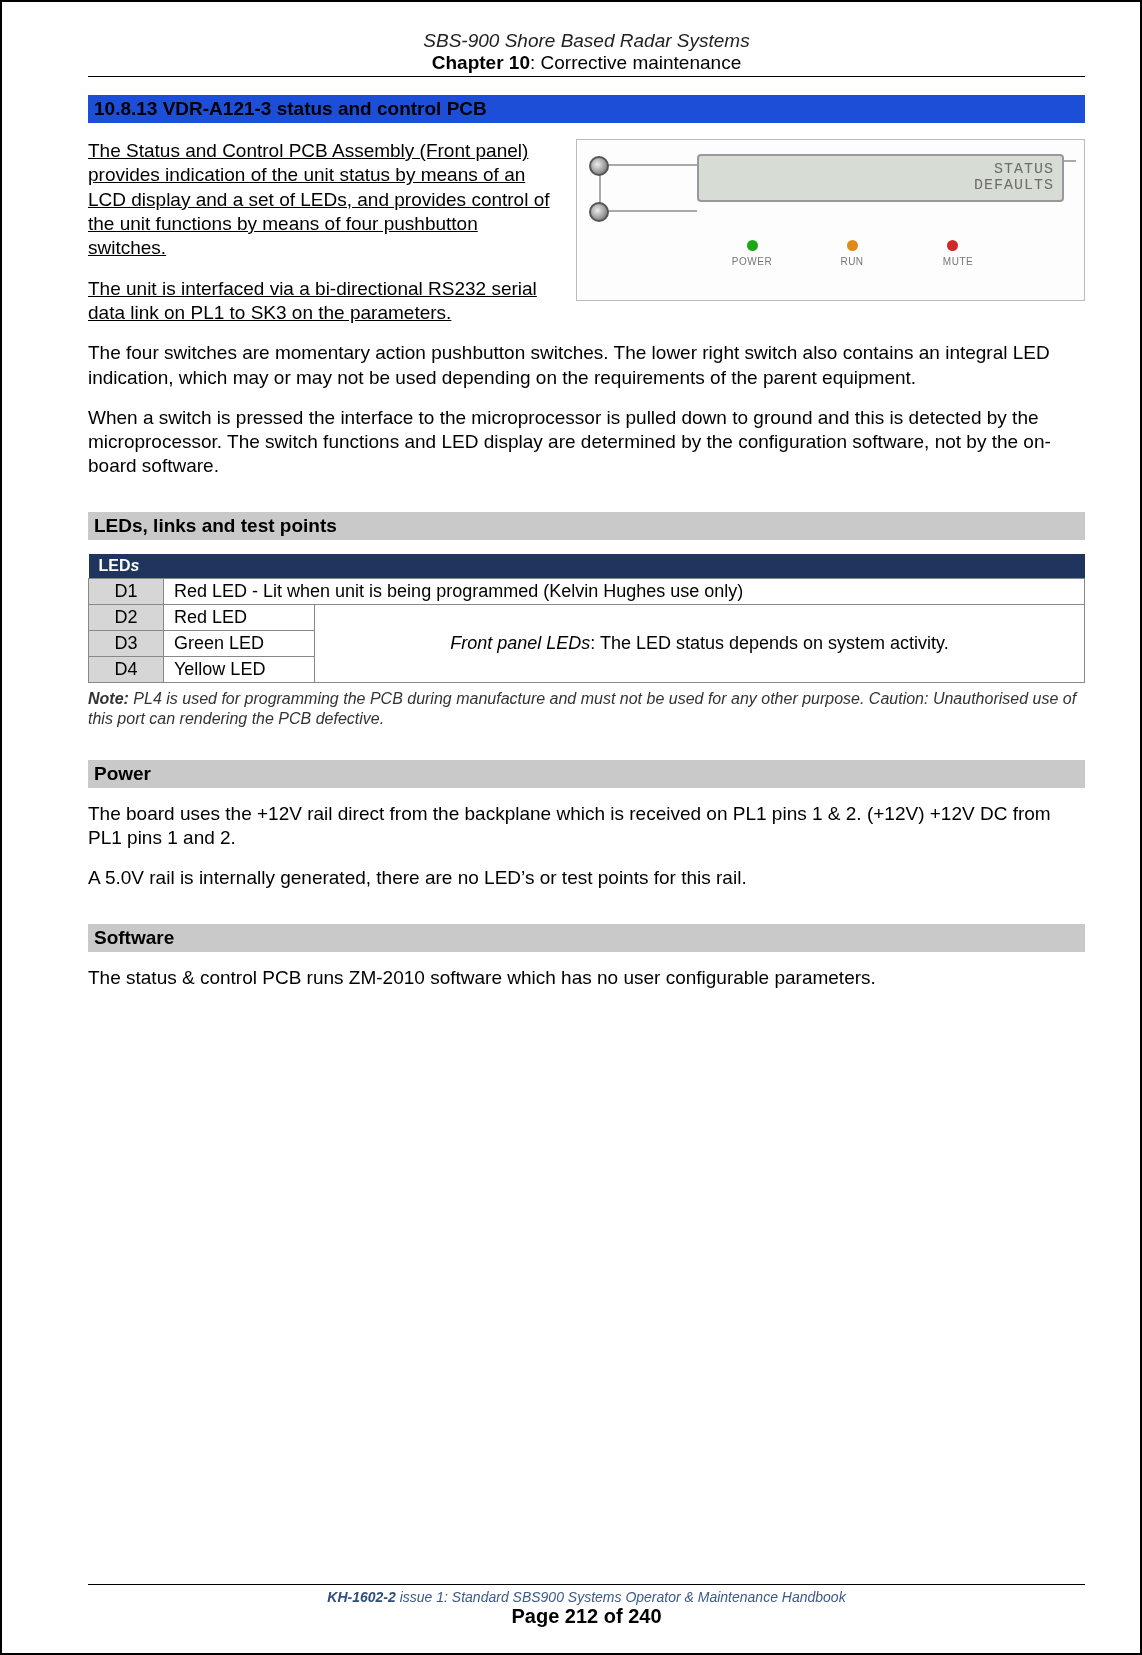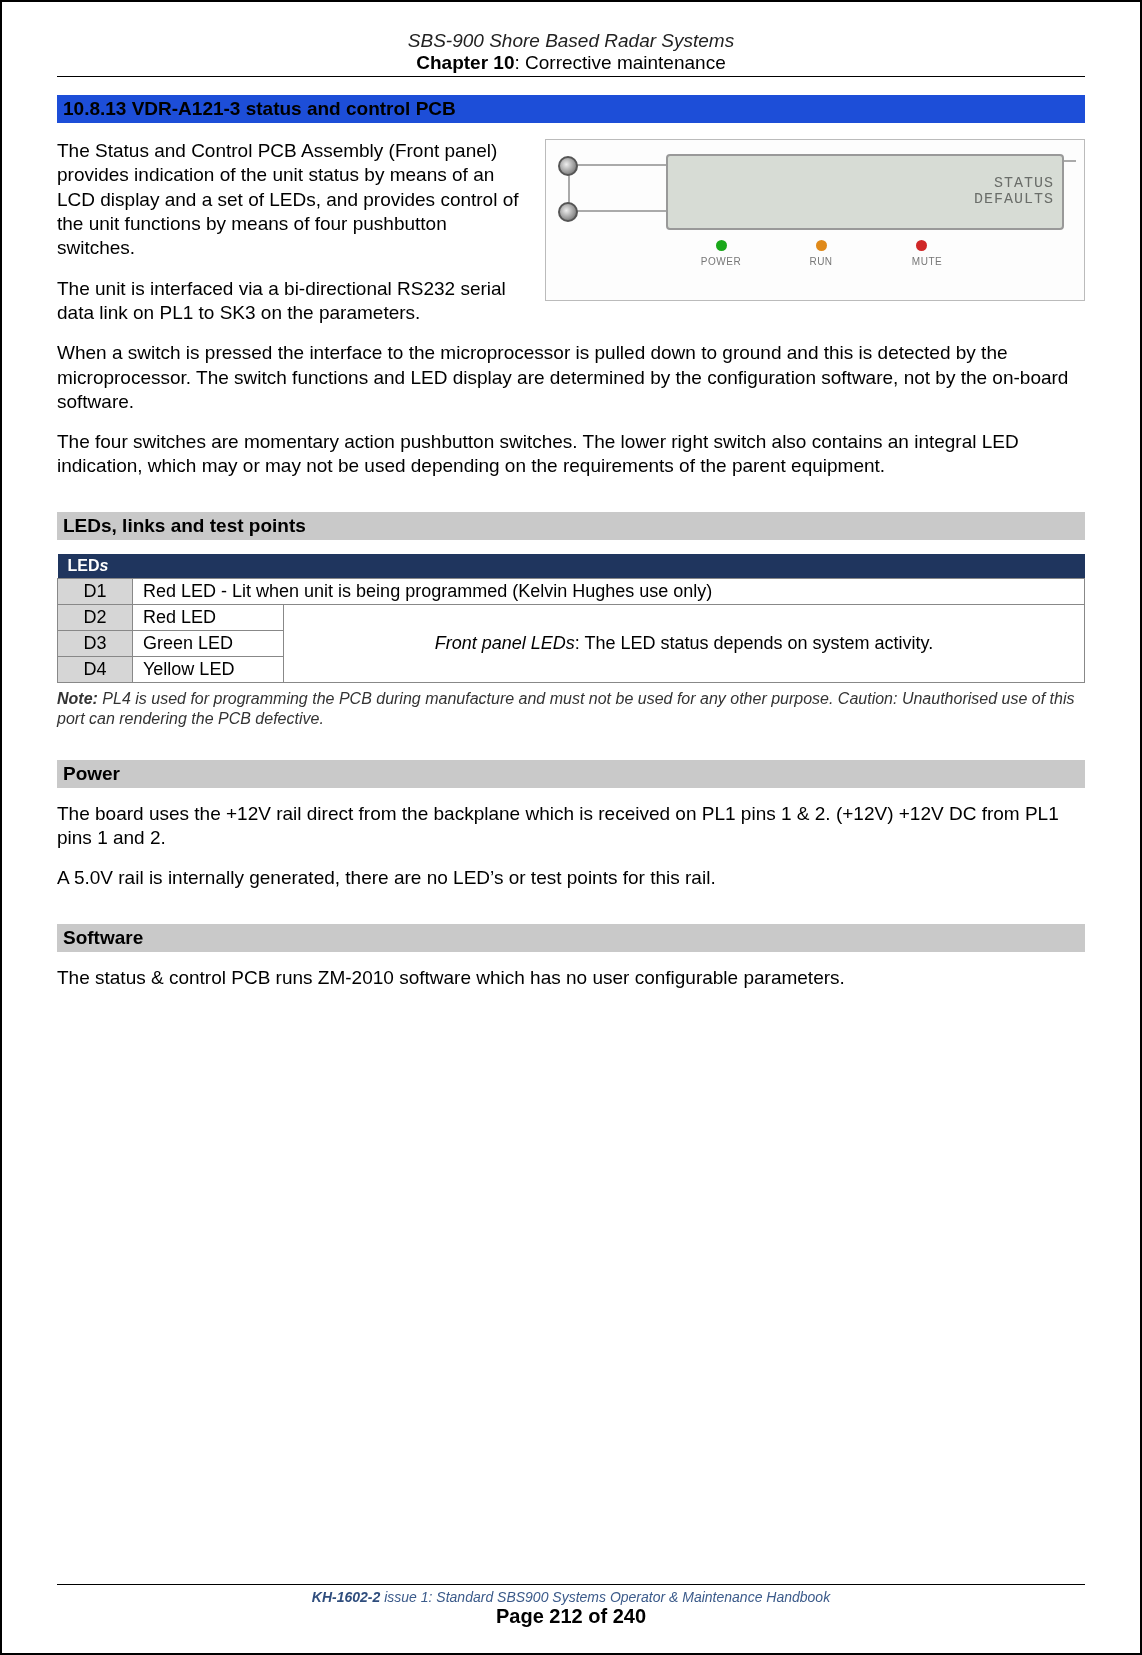--- a/index.html
+++ b/index.html
@@ -7,21 +7,21 @@
     padding: 0;
     background: #fff;
     font-family: Arial, Helvetica, sans-serif;
     color: #000;
   }
   .page {
     width: 1142px;
     height: 1655px;
     box-sizing: border-box;
     border: 2px solid #000;
-    padding: 28px 55px 25px 55px;
+    padding: 28px 55px 25px 86px;
     position: relative;
     display: flex;
     flex-direction: column;
   }
   .header {
     text-align: center;
     border-bottom: 1.5px solid #000;
     padding-bottom: 2px;
     margin-bottom: 18px;
   }
@@ -55,39 +55,40 @@
     margin-bottom: 16px;
   }
   .intro-row {
     display: flex;
     gap: 18px;
     align-items: flex-start;
     margin-bottom: 16px;
   }
   .intro-col {
     flex: 0 0 470px;
+    text-decoration: underline;
   }
   .intro-col .body-text:last-child { margin-bottom: 0; }
   .figure {
     flex: 1;
     border: 1px solid #bbb;
     height: 160px;
     position: relative;
     background: #fdfdfd;
   }
   .fig-screw {
     position: absolute;
     width: 16px; height: 16px;
     border: 2px solid #555;
     border-radius: 50%;
     background: radial-gradient(circle at 40% 40%, #eee 0%, #888 70%, #555 100%);
   }
   .fig-lcd {
     position: absolute;
-    left: 120px; top: 14px; right: 20px; height: 76px;
+    left: 120px; top: 14px; right: 20px; height: 48px;
     background: #d7dcd5;
     border: 2px solid #999;
     border-radius: 4px;
     box-sizing: border-box;
     padding: 4px 8px;
     display: flex;
     flex-direction: column;
     align-items: flex-end;
     justify-content: center;
   }
@@ -207,22 +208,22 @@
 
       <div class="fig-led" style="left: 170px; background: rgb(26, 168, 26);"></div>
       <div class="fig-led-label" style="left:175px;">POWER</div>
       <div class="fig-led" style="left: 270px; background: rgb(224, 138, 26);"></div>
       <div class="fig-led-label" style="left:275px;">RUN</div>
       <div class="fig-led" style="left: 370px; background: rgb(208, 39, 39);"></div>
       <div class="fig-led-label" style="left:375px;margin-left:6px;">MUTE</div>
     </div>
   </div>
 
+  <div class="body-text">The four switches are momentary action pushbutton switches. The lower right switch also contains an integral LED indication, which may or may not be used depending on the requirements of the parent equipment.</div>
   <div class="body-text">When a switch is pressed the interface to the microprocessor is pulled down to ground and this is detected by the microprocessor. The switch functions and LED display are determined by the configuration software, not by the on-board software.</div>
-  <div class="body-text">The four switches are momentary action pushbutton switches. The lower right switch also contains an integral LED indication, which may or may not be used depending on the requirements of the parent equipment.</div>
 
   <div class="subsection-bar">LEDs, links and test points</div>
 
   <table class="led-table">
     <tbody>
         <tr>
       <th class="hdr" colspan="3">
         <span>LED</span><span class="ital">s</span>
       </th>
     </tr>

